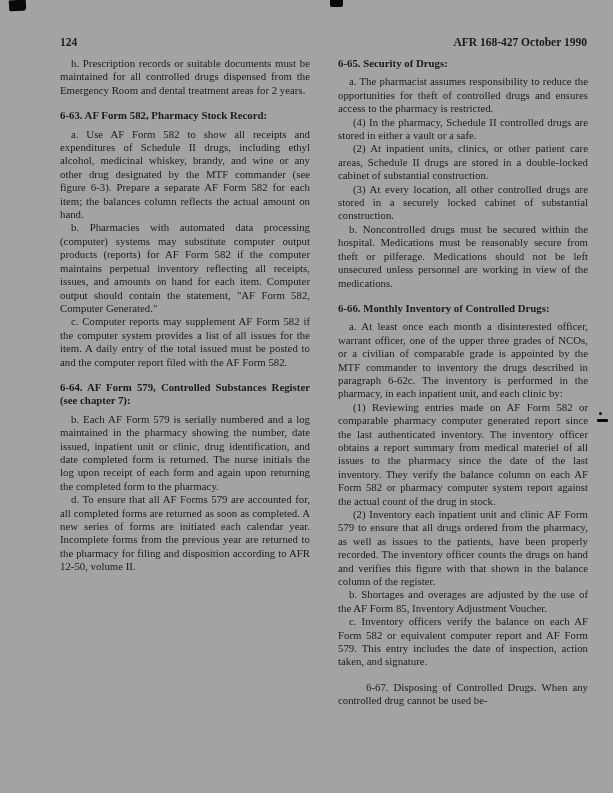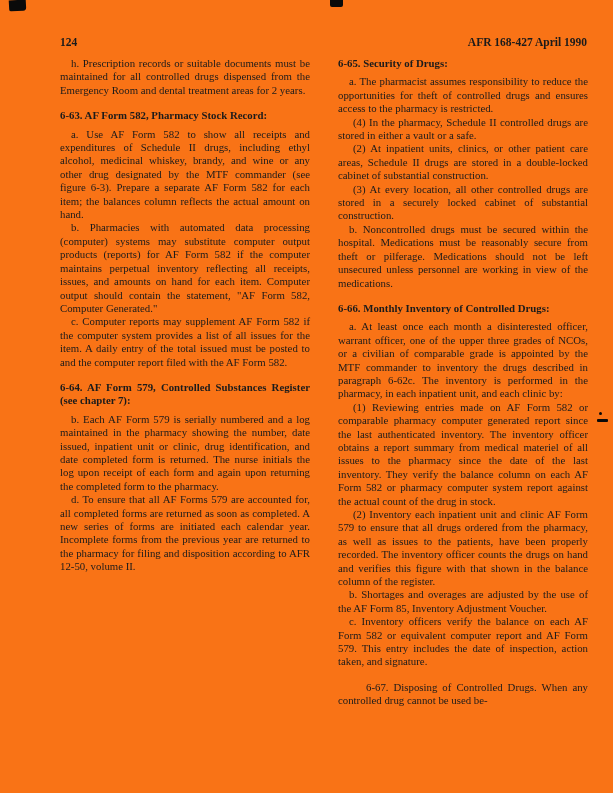--- a/index.html
+++ b/index.html
@@ -4,21 +4,21 @@
 <style>
   html, body { margin: 0; padding: 0; }
   body {
     width: 613px; height: 793px;
     background: #e9e7e2;
     font-family: "Liberation Serif", serif;
   }
   .page {
     position: relative;
     width: 613px; height: 793px;
-    background: #f97316;
+    background: #a3a3a3;
     color: #1b1b1b;
     overflow: hidden;
   }
   
   .artifact { position: absolute; background: #0a0a0a; }
   .a1 { left: 9px; top: 0; width: 17px; height: 11px; border-radius: 0 0 3px 2px; transform: rotate(-3deg); }
   .a2 { left: 330px; top: 0; width: 13px; height: 7px; border-radius: 0 0 2px 2px; }
   .a3 { left: 597px; top: 419px; width: 11px; height: 3px; border-radius: 1px; }
   .a4 { left: 599px; top: 412px; width: 3px; height: 3px; border-radius: 50%; }
 
@@ -65,21 +65,21 @@
 
   <div class="artifact a1"></div>
   <div class="artifact a2"></div>
   <div class="artifact a3"></div>
   <div class="artifact a4"></div>
 
   <div class="header">
     <span>124</span>
     <span class="header-right">
       <span>AFR 168-4</span>
-      <span>27 April 1990</span>
+      <span>27 October 1990</span>
     </span>
   </div>
 
   <div class="columns">
 
     <div class="col">
       <p class="para">h. Prescription records or suitable documents must be maintained for all controlled drugs dispensed from the Emergency Room and dental treatment areas for 2 years.</p>
       <p class="heading">6-63. AF Form 582, Pharmacy Stock Record:</p>
       <p class="para">a. Use AF Form 582 to show all receipts and expenditures of Schedule II drugs, including ethyl alcohol, medicinal whiskey, brandy, and wine or any other drug designated by the MTF commander (see figure 6-3). Prepare a separate AF Form 582 for each item; the balances column reflects the actual amount on hand.</p>
       <p class="para">b. Pharmacies with automated data processing (computer) systems may substitute computer output products (reports) for AF Form 582 if the computer maintains perpetual inventory reflecting all receipts, issues, and amounts on hand for each item. Computer output should contain the statement, "AF Form 582, Computer Generated."</p>

